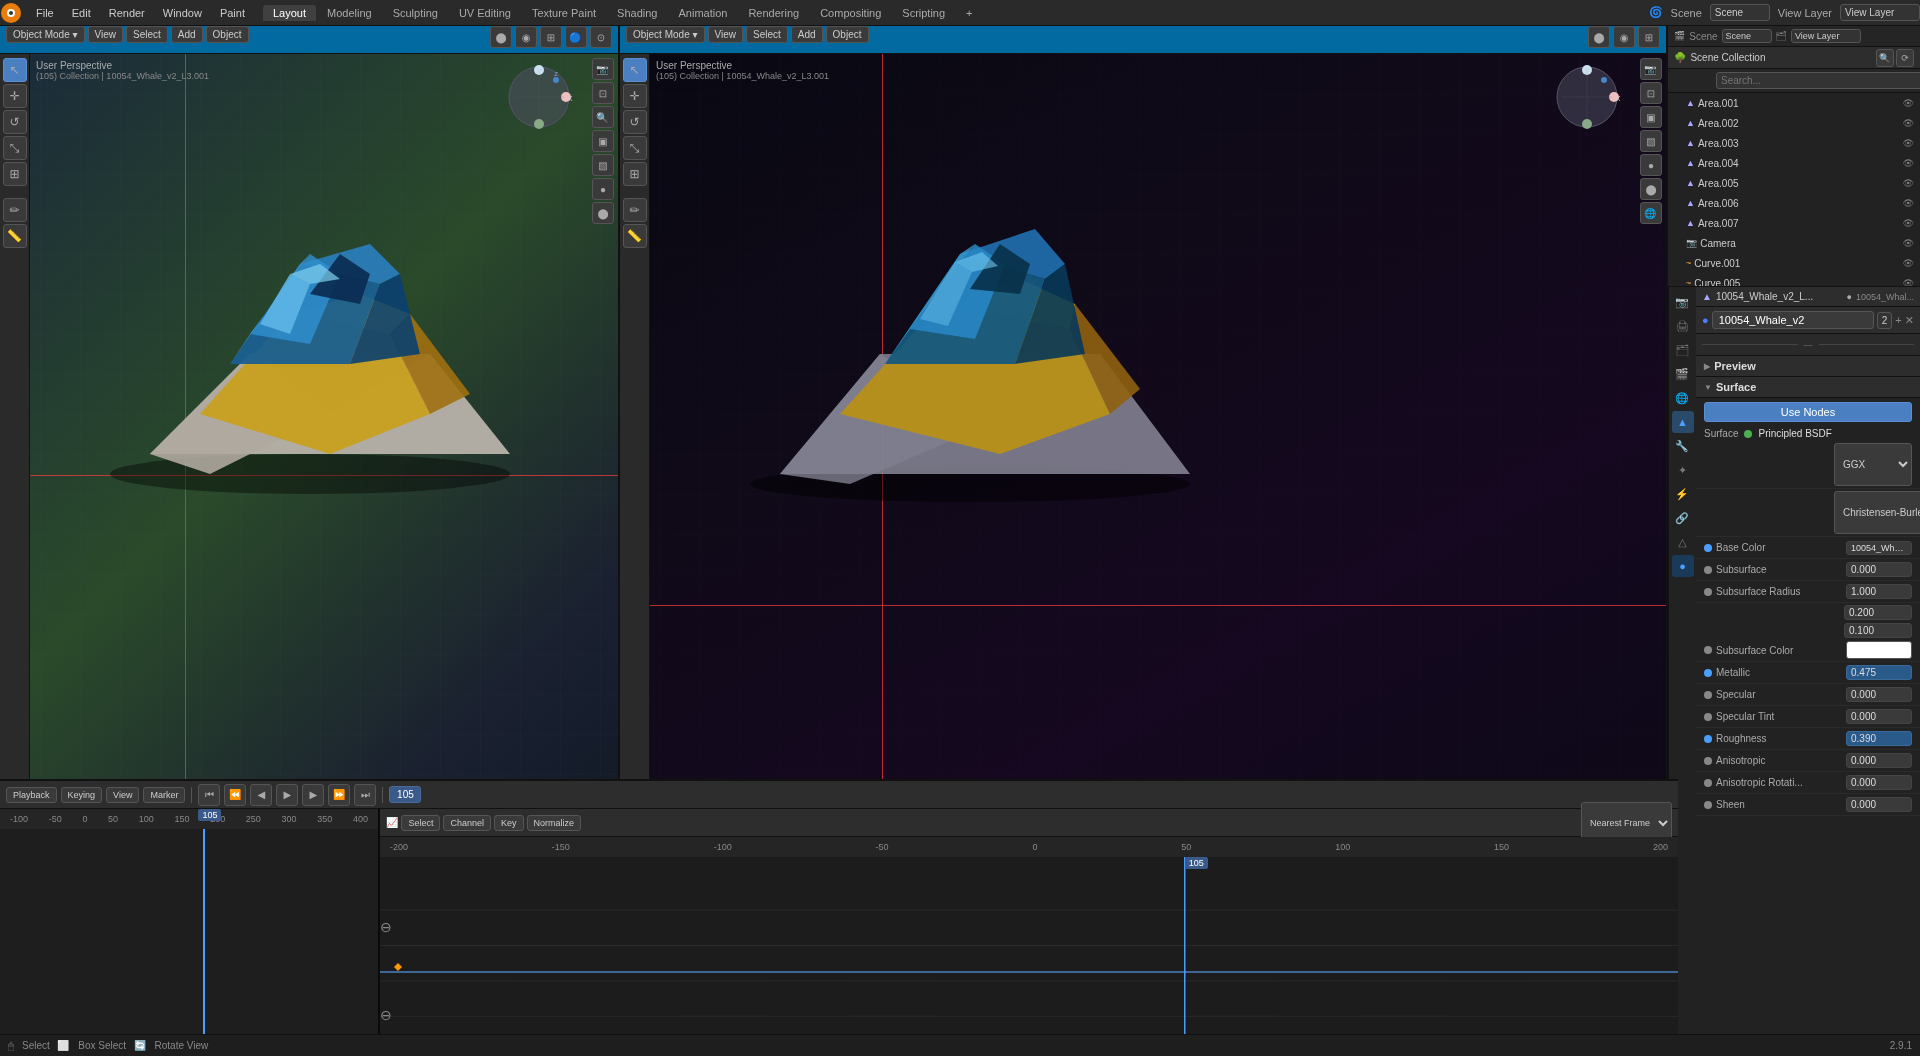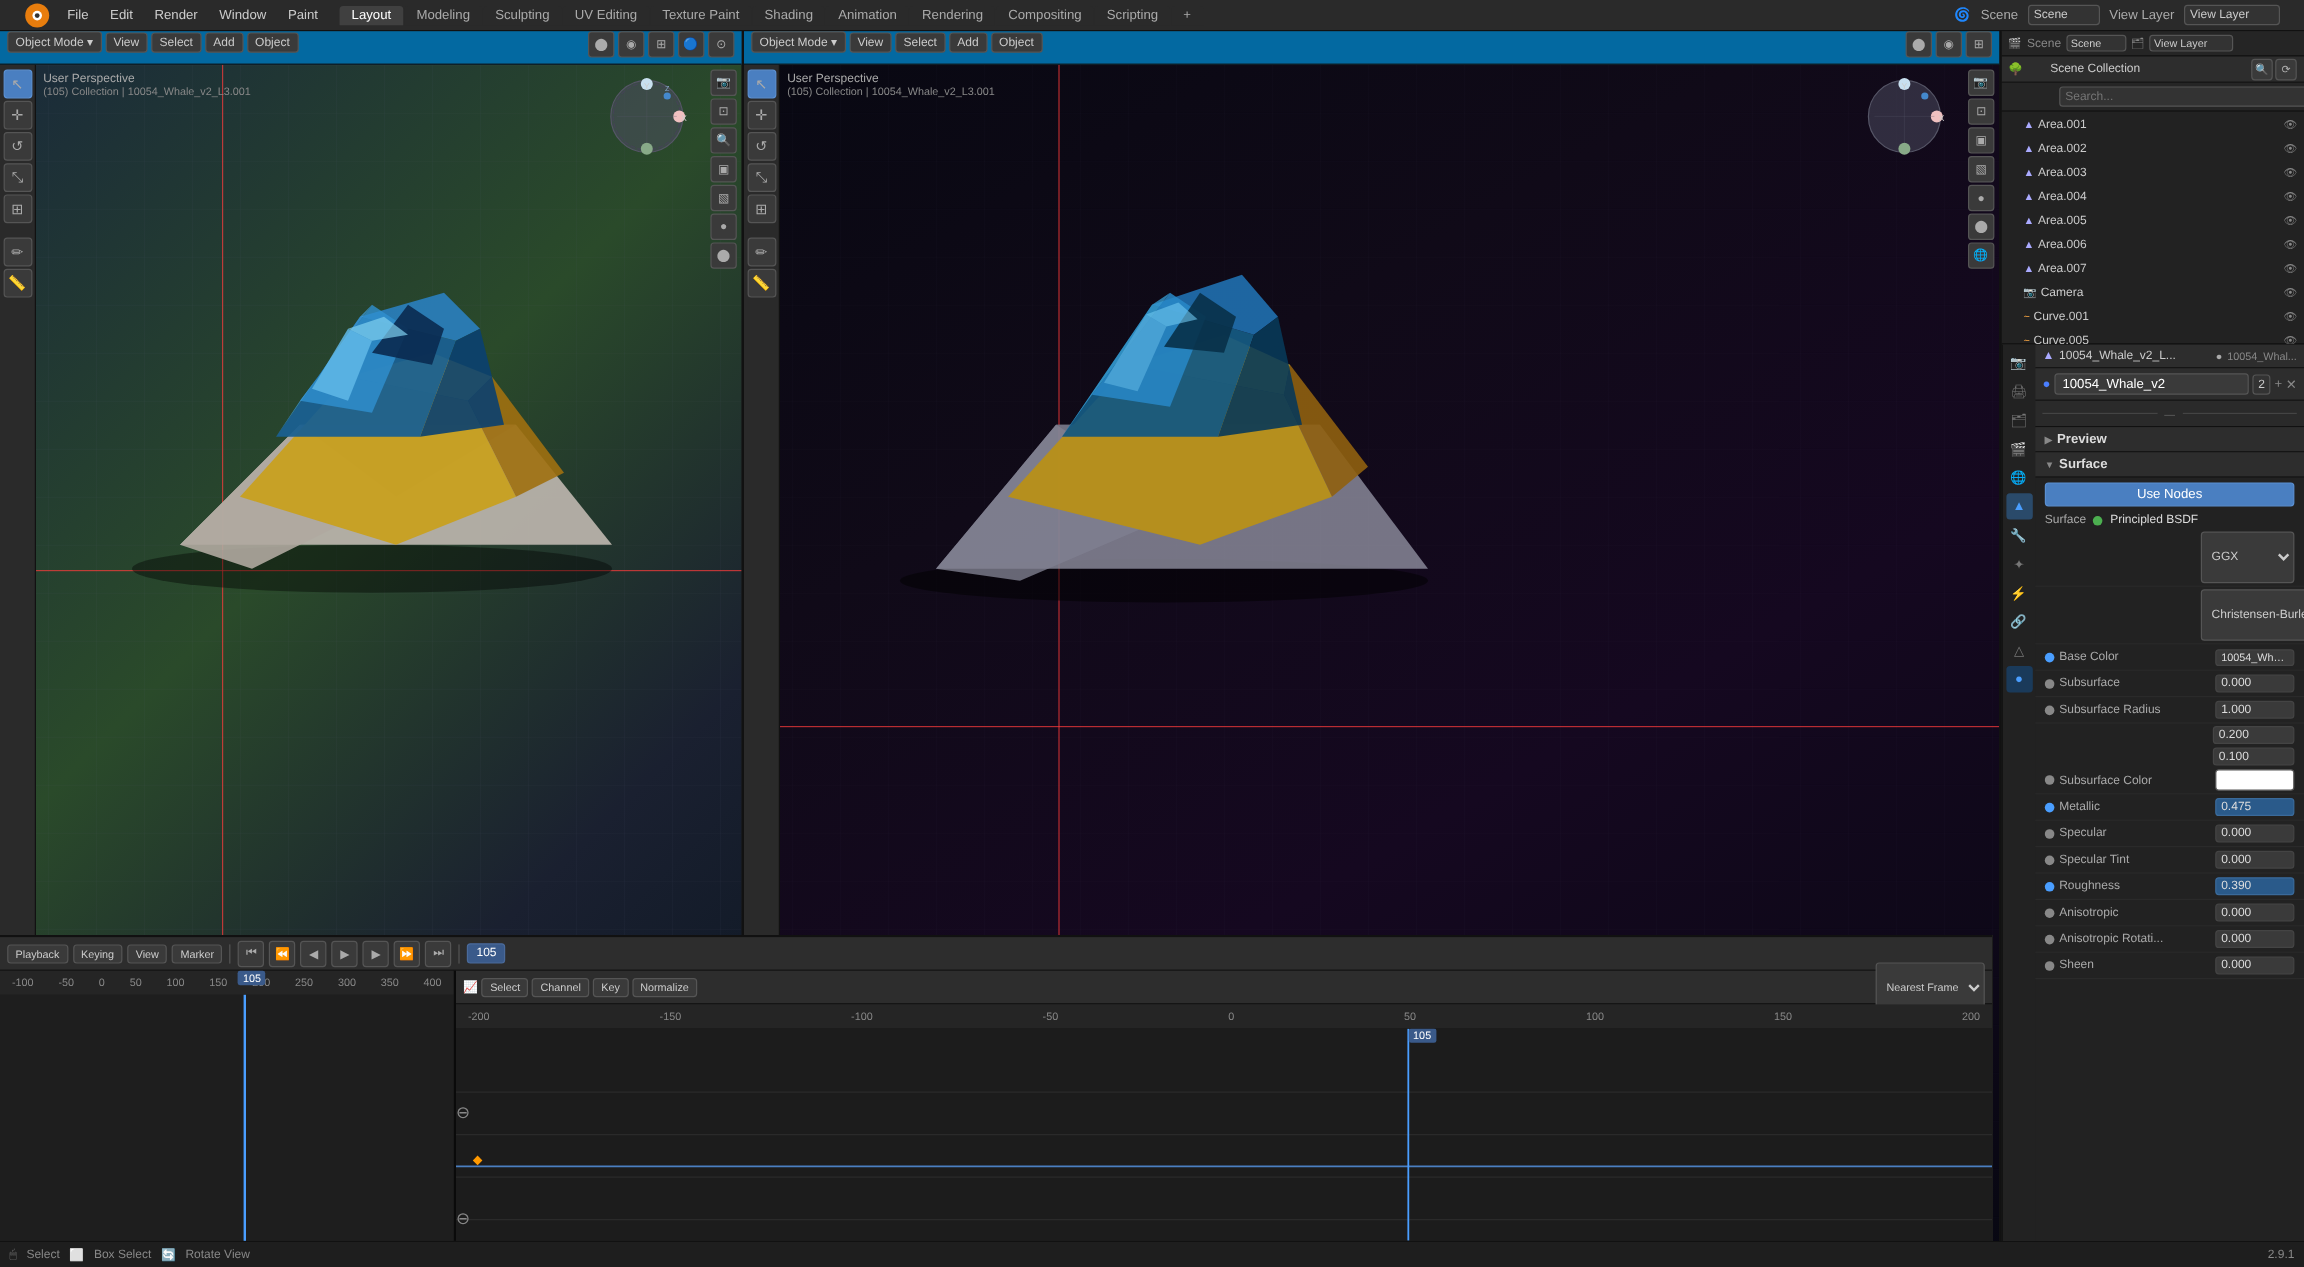--- a/index.html
+++ b/index.html
@@ -12,21 +12,21 @@
       height: 1056px;
       overflow: hidden;
     }
 
     
     .top-menubar {
       background: #2a2a2a;
       height: 26px;
       display: flex;
       align-items: center;
-      padding: 0 20px;
+      padding: 0 0;
       gap: 2px;
       border-bottom: 1px solid #111;
       position: relative;
     }
     .menu-logo {
       width: 22px;
       height: 22px;
       margin-right: 4px;
     }
     .menu-item {
@@ -654,21 +654,21 @@
       <span style="font-size:9px; color:#888;">🎬</span>
       <span class="scene-label">Scene</span>
       <input class="scene-input" value="Scene" style="width: 50px; font-size: 9px; padding: 1px 3px;">
       <span style="font-size:9px; color:#888;">🗂</span>
       <input class="scene-input" value="View Layer" style="width: 70px; font-size: 9px; padding: 1px 3px;">
     </div>
 
     <div style="height:240px; overflow:hidden; border-bottom:1px solid #111;">
       <div style="background:#2d2d2d; height:22px; display:flex; align-items:center; padding:0 6px; border-bottom:1px solid #111; gap:4px;">
         <span style="font-size:10px; color:#aaa;">🌳</span>
-        <span style="font-size:10px; color:#ccc;margin-left:18px;">Scene Collection</span>
+        <span style="font-size:10px; color:#ccc;">Scene Collection</span>
         <div style="margin-left:auto; display:flex; gap:2px;">
           <button class="overlay-btn" style="width:18px; height:18px; font-size:9px;">🔍</button>
           <button class="overlay-btn" style="width:18px; height:18px; font-size:9px;">⟳</button>
         </div>
       </div>
 
       <div style="padding:3px 4px; background:#252525; border-bottom:1px solid #111;">
         <input class="outliner-search" placeholder="Search..." style="width: 100%; background: rgb(51, 51, 51); border: 1px solid rgb(85, 85, 85); color: rgb(204, 204, 204); padding: 2px 4px; border-radius: 3px; font-size: 10px;">
       </div>
 
@@ -880,21 +880,21 @@
           <div class="prop-label">Sheen</div>
           <div class="prop-value">0.000</div>
         </div>
 
       </div>
     </div>
   </div>
 
 </div>
 
-<div style="position:fixed; bottom:22px; left:0; right:260px; height:255px; background:#1e1e1e; border-top:2px solid #111; display:flex; flex-direction:column; z-index:10;">
+<div style="position:fixed; bottom:22px; left:0; right:242px; height:255px; background:#1e1e1e; border-top:2px solid #111; display:flex; flex-direction:column; z-index:10;">
 
   <div class="timeline-toolbar">
     <button class="toolbar-btn" style="font-size:9px;">Playback</button>
     <button class="toolbar-btn" style="font-size:9px;">Keying</button>
     <button class="toolbar-btn" style="font-size:9px;">View</button>
     <button class="toolbar-btn" style="font-size:9px;">Marker</button>
     <span style="width:1px; height:16px; background:#555; margin:0 2px;"></span>
     <button class="overlay-btn" style="font-size:10px;">⏮</button>
     <button class="overlay-btn" style="font-size:10px;">⏪</button>
     <button class="overlay-btn" style="font-size:10px;">◀</button>

